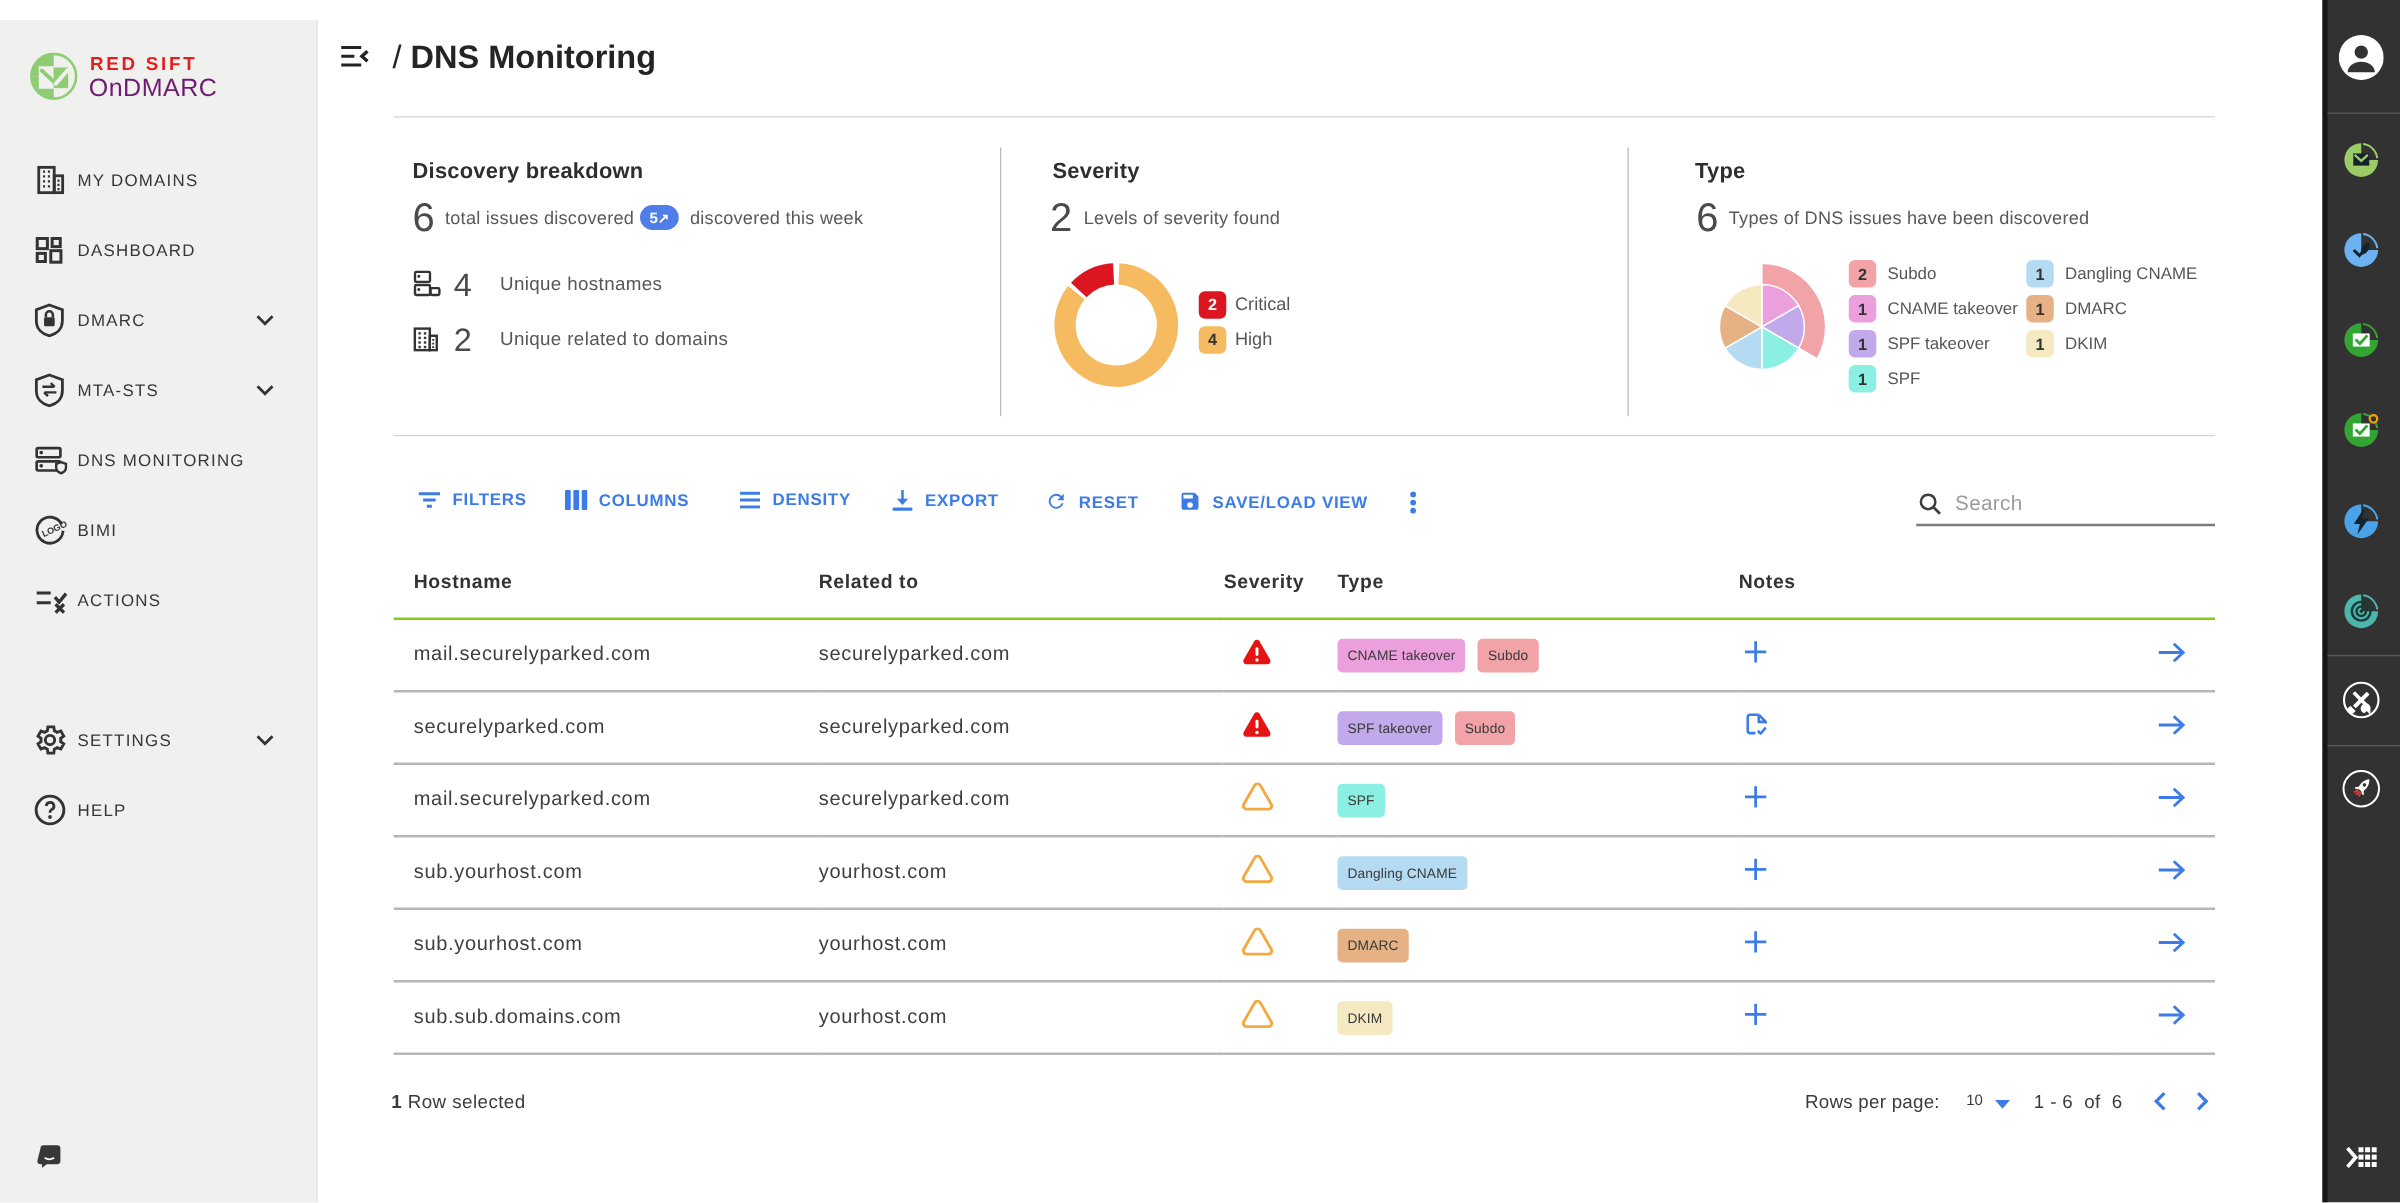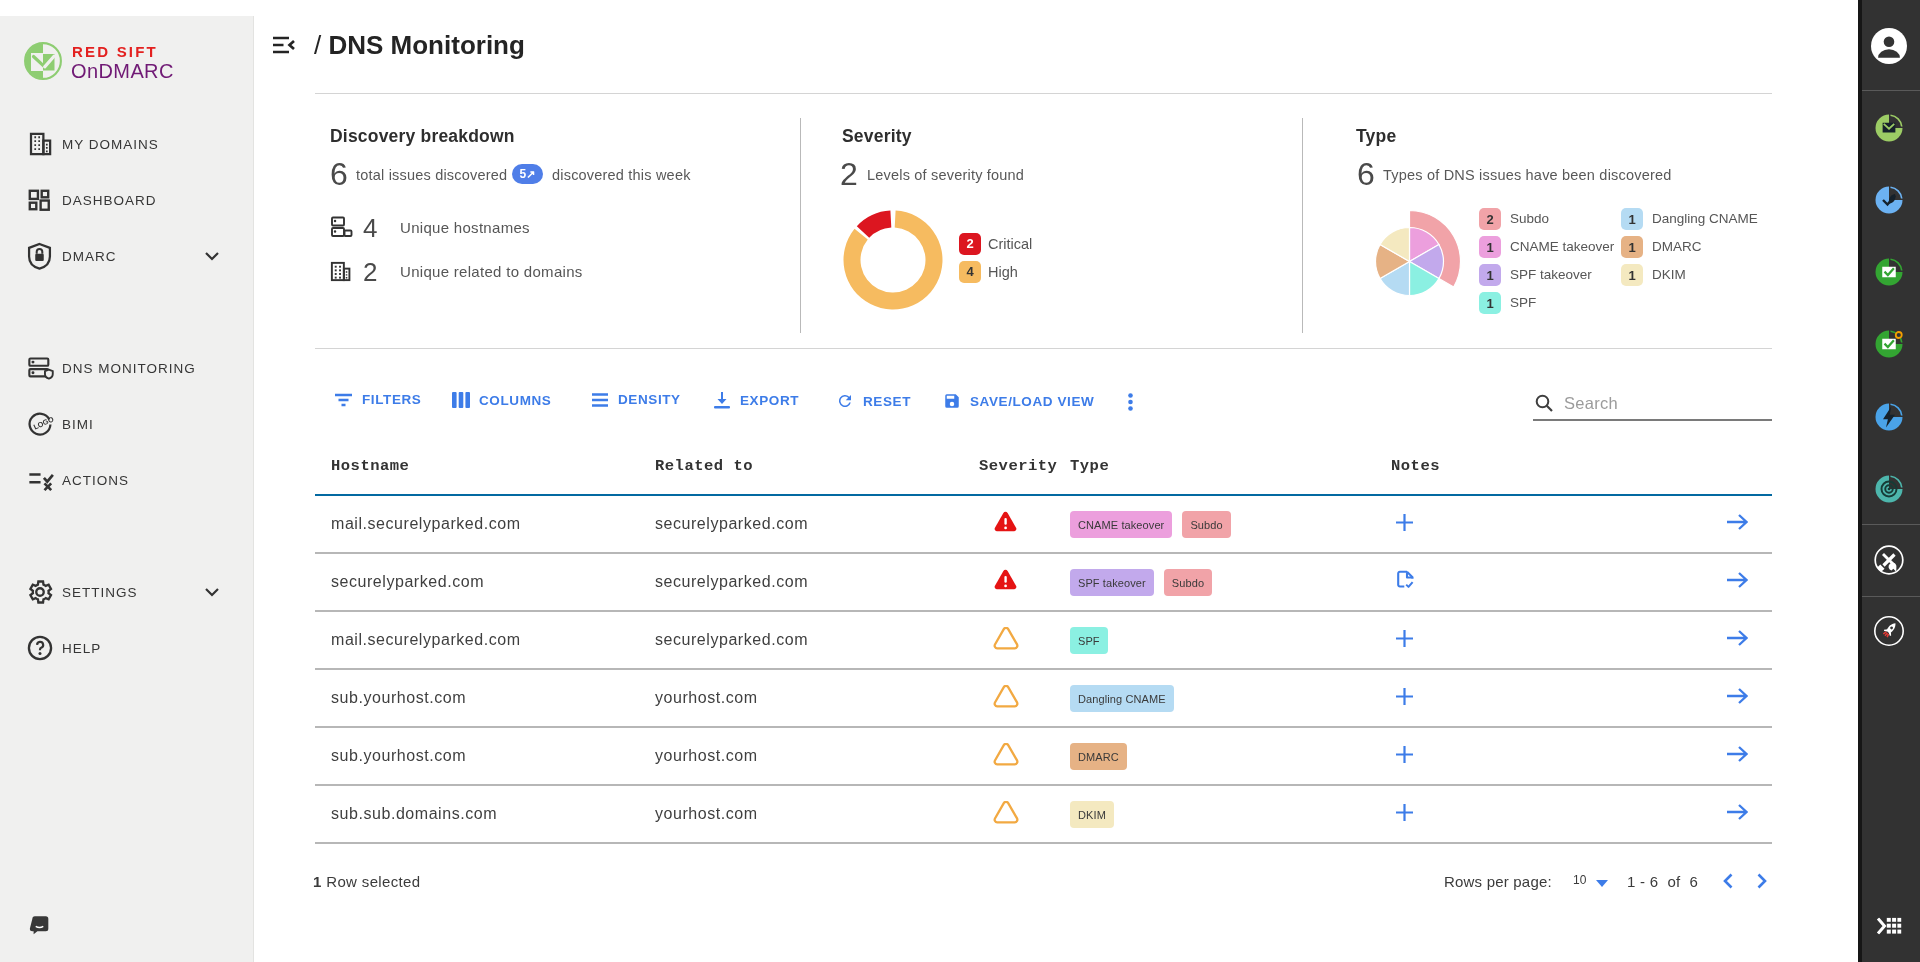--- a/index.html
+++ b/index.html
@@ -23,21 +23,21 @@
 .leglbl { font-size:13.5px; color:#565656; display:inline-block; line-height:22px; margin-left:9px; vertical-align:top; }
 .midnum { font-size:26px; font-weight:400; color:#4a4a4a; }
 
 .tbtn { position:absolute; top:392px; display:flex; align-items:center; gap:9px; color:#3d7ce8; font-size:13.5px; font-weight:600; letter-spacing:.6px; }
 
 .legpill { display:inline-flex; width:22px; height:22px; border-radius:5px; align-items:center; justify-content:center; font-size:13px; font-weight:700; color:#333; }
 
 table.grid { position:absolute; left:60px; top:437px; width:1457px; border-collapse:collapse; table-layout:fixed; }
 table.grid th { text-align:left; font-size:15.5px; font-weight:700; color:#333; height:58px; letter-spacing:.5px; }
 table.grid td { font-size:16px; color:#3f3f3f; height:58px; letter-spacing:.55px; }
-table.grid thead tr { border-bottom:2px solid #0369a1;font-family:Liberation Mono, monospace; }
+table.grid thead tr { border-bottom:2px solid #84cc16; }
 table.grid tbody tr { border-bottom:2px solid #b7b7b7; }
 .pill { display:inline-block; padding:8px 8px 7px; border-radius:4px; font-size:11px; color:#3a3a3a; letter-spacing:.1px; margin-right:10px; white-space:nowrap; }
 
 
 #appbar { position:absolute; right:0; top:0; width:62px; height:962px; background:#323232; }
 #appbar .strip { position:absolute; left:0; top:0; width:4px; height:962px; background:#161616; }
 .appicon { position:absolute; left:50%; transform:translate(-50%,-50%); }
 .appdiv { position:absolute; left:4px; right:0; height:1px; background:#5a5a5a; }
 </style>
 </head>
@@ -82,20 +82,31 @@
       <path d="M12 1.8 L21.3 5.2 V13 C21.3 19 17 22.5 12 23.8 C7 22.5 2.7 19 2.7 13 V5.2 Z" stroke-width="2"></path>
       <rect x="8.2" y="10.5" width="7.6" height="6.5" rx="1" fill="#333" stroke="none"></rect>
       <path d="M9.5 10.5 V8.8 a2.5 2.5 0 0 1 5 0 V10.5" stroke-width="1.8" fill="none"></path>
     </svg>
     <span class="lbl">DMARC</span>
     <svg class="chev" width="16" height="10" viewBox="0 0 16 10" fill="none" stroke="#333" stroke-width="2.2">
         <path d="M2 2 L8 8 L14 2"></path>
       </svg>
   </div>
 
+  <div class="navitem" style="top:276px;">
+    <svg width="27" height="28" viewBox="0 0 24 25" fill="none" stroke="#333">
+      <path d="M12 1.8 L21.3 5.2 V13 C21.3 19 17 22.5 12 23.8 C7 22.5 2.7 19 2.7 13 V5.2 Z" stroke-width="2"></path>
+      <path d="M7 10.2 h8.5 M13 7.6 l2.8 2.6 -0 0" stroke-width="1.7"></path>
+      <path d="M17 14.2 h-8.5 M11 16.8 l-2.8 -2.6" stroke-width="1.7"></path>
+    </svg>
+    <span class="lbl">MTA-STS</span>
+    <svg class="chev" width="16" height="10" viewBox="0 0 16 10" fill="none" stroke="#333" stroke-width="2.2">
+        <path d="M2 2 L8 8 L14 2"></path>
+      </svg>
+  </div>
 
   <div class="navitem" style="top:332px;">
     <svg width="29" height="28" viewBox="0 0 26 25" fill="none" stroke="#333" stroke-width="1.9">
       <rect x="3" y="4" width="17" height="6.5" rx="1"></rect>
       <rect x="3" y="13.5" width="17" height="6.5" rx="1"></rect>
       <path d="M6.2 7.2 h0.1 M6.2 16.7 h0.1" stroke-width="2.6" stroke-linecap="round"></path>
       <path d="M20.5 14 l3.5 1.3 v2.6 c0 2.3 -1.7 3.6 -3.5 4.1 c-1.8 -.5 -3.5 -1.8 -3.5 -4.1 v-2.6 Z" fill="#f0f0ef" stroke-width="1.7"></path>
     </svg>
     <span class="lbl">DNS MONITORING</span>
   </div>

